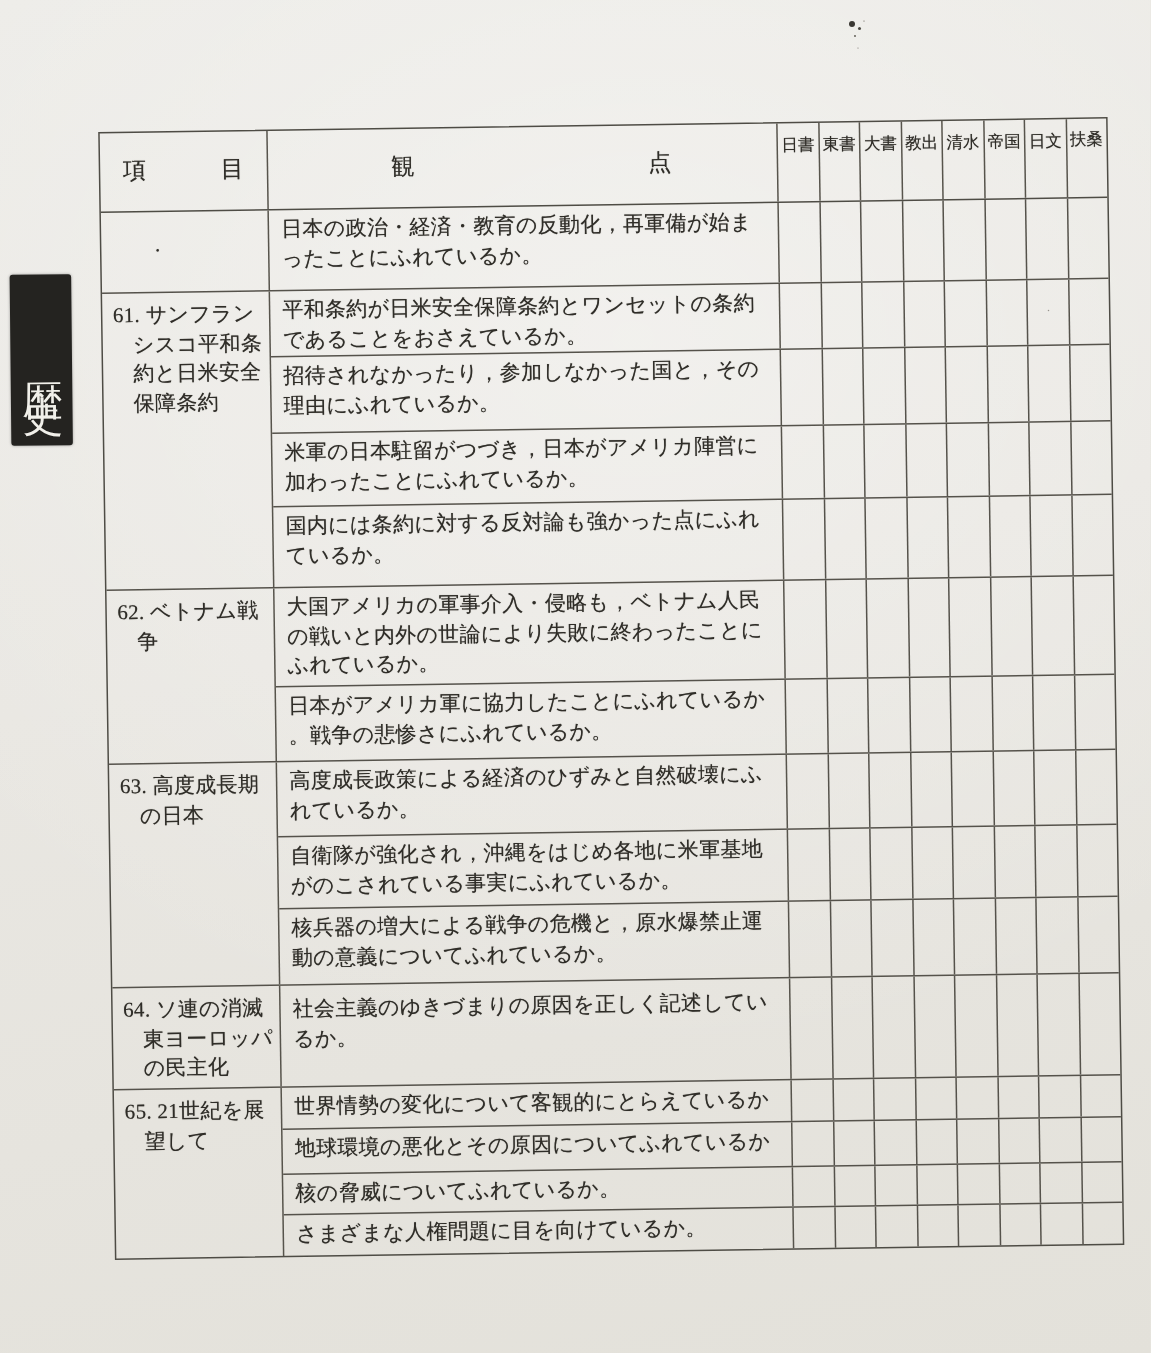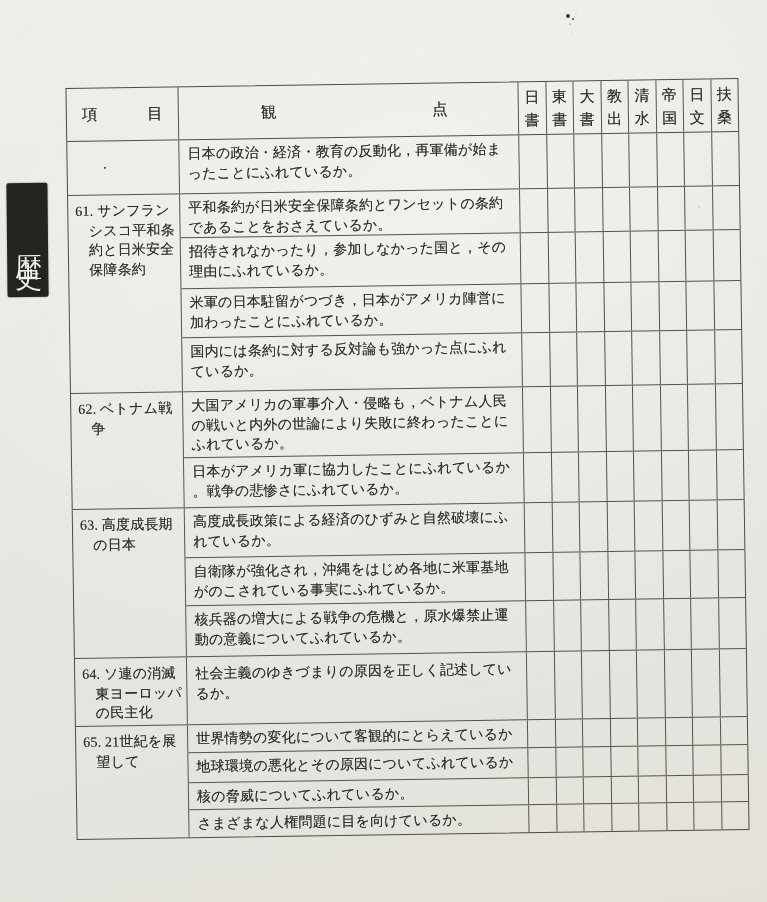--- a/index.html
+++ b/index.html
@@ -57,23 +57,23 @@
     display:flex;align-items:center;justify-content:space-between;
     padding:0 15px;
   }
   .view-h{
     width:340px;border-right:1px solid #57544c;
     display:flex;align-items:center;justify-content:space-between;
     padding:0 70px 0 82px;
   }
   .checks{flex:1;display:flex;align-items:stretch;}
   .cc{flex:1;border-right:1px solid #57544c;}
-  .cc:last-child{border-right:none;}
+  .cc:last-child{border-right:none;font-family:Liberation Mono, monospace;}
   .pub{
-    font-size:15px;text-align:center;line-height:23px;padding-top:4px;
+    font-size:11px;text-align:center;line-height:23px;padding-top:4px;
     word-break:break-all;line-break:anywhere;letter-spacing:0;
   }
   .section{display:flex;border-bottom:1px solid #55524b;}
   .section:last-child{border-bottom:none;}
   .item-cell{
     width:112px;border-right:1px solid #57544c;
     padding:6px 2px 0 20px;text-indent:-13px;
     word-break:break-all;line-break:anywhere;
   }
   .item-cell.dot{

